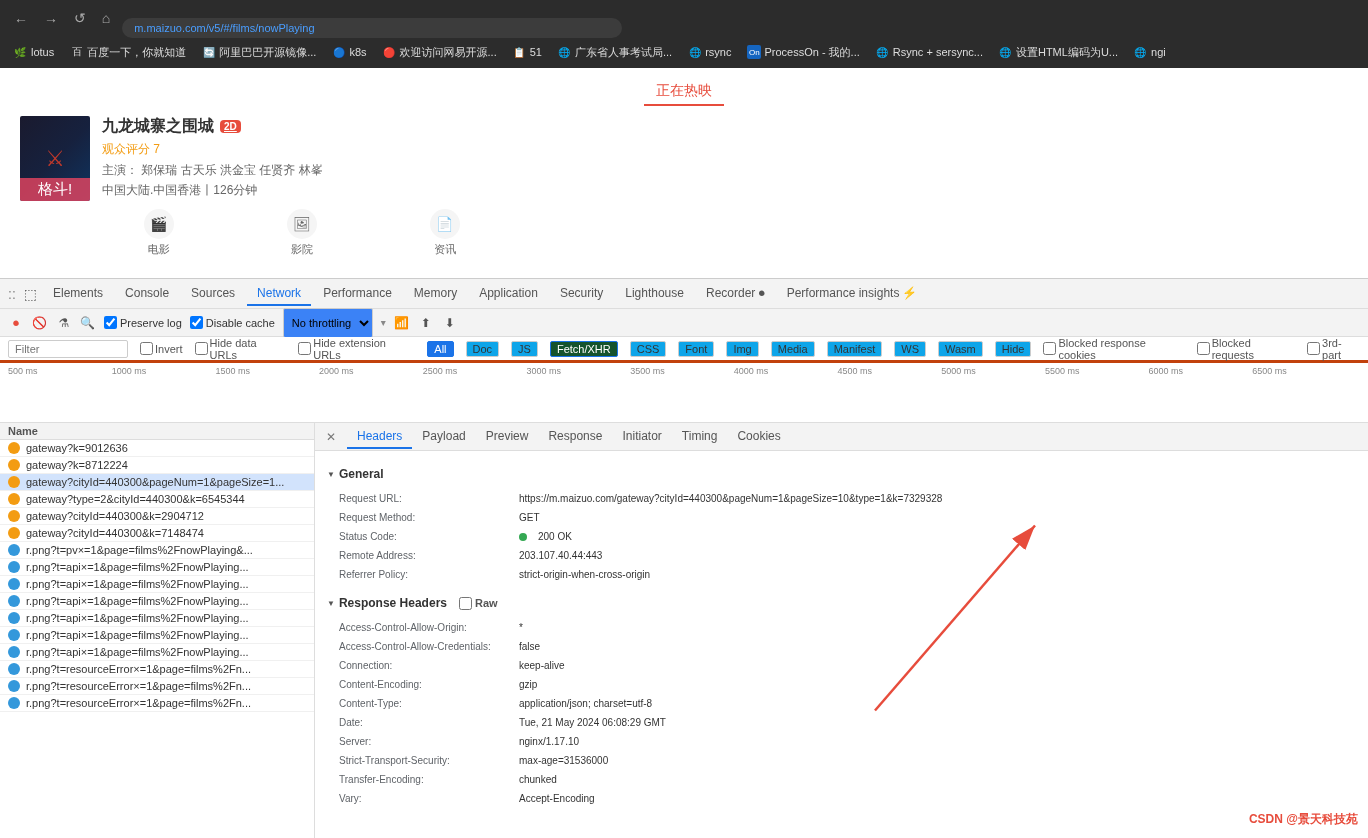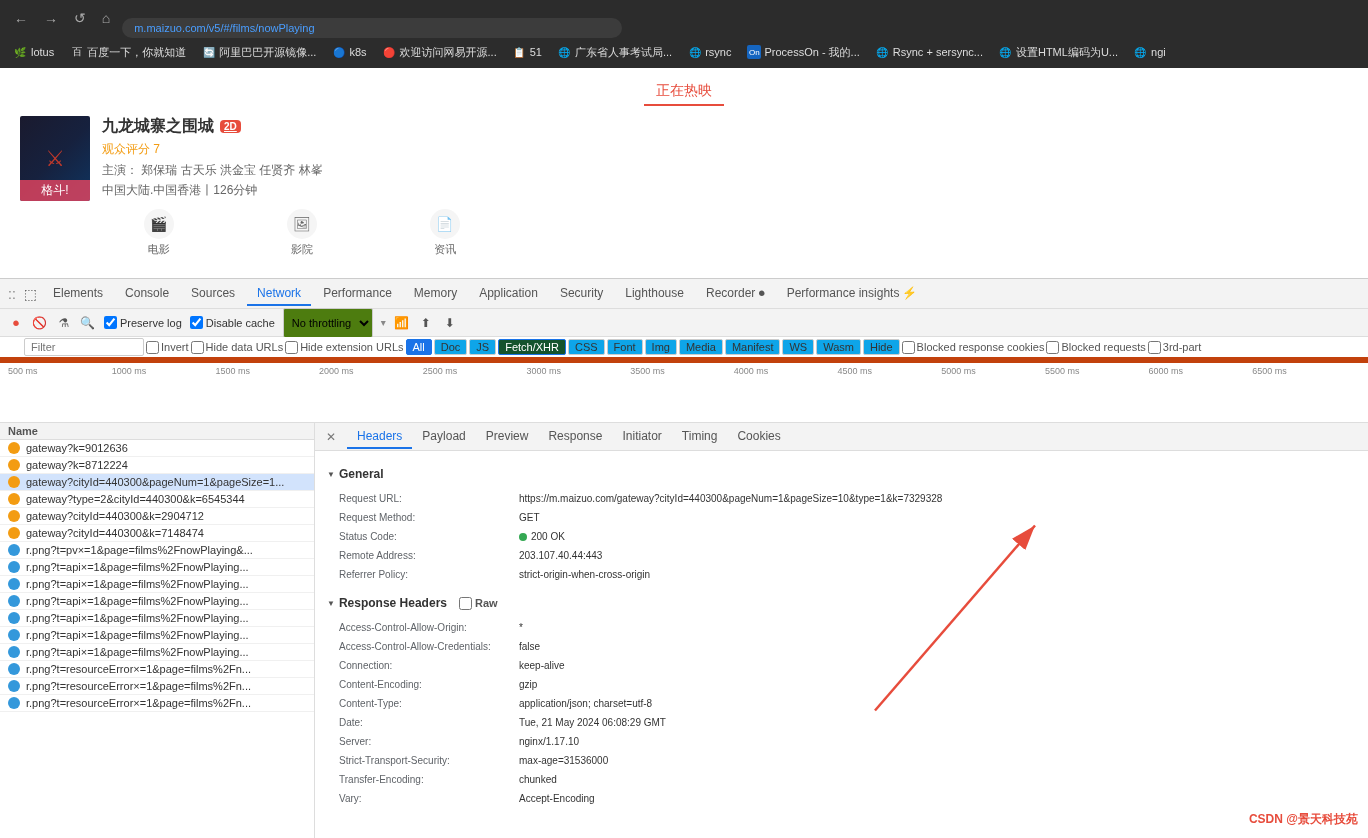--- a/index.html
+++ b/index.html
@@ -99,21 +99,21 @@
       position: relative;
       overflow: hidden;
     }
     .movie-poster-overlay {
       position: absolute;
       bottom: 0;
       left: 0;
       right: 0;
       background: rgba(233,69,96,0.8);
       color: #fff;
-      font-size: 12px;
+      font-size: 15px;
       padding: 2px;
       text-align: center;
     }
     .movie-info { flex: 1; }
     .movie-title {
       font-size: 16px;
       font-weight: bold;
       color: #333;
       display: flex;
       align-items: center;
@@ -209,35 +209,35 @@
     .toolbar-btn.red { color: #e74c3c; }
     .toolbar-checkbox {
       display: flex;
       align-items: center;
       gap: 3px;
       font-size: 11px;
       color: #333;
     }
     .toolbar-checkbox input { margin: 0; }
     .throttle-select {
-      background: #4d7c0f;
+      background: #3b82f6;
       border: 1px solid #ccc;
       padding: 7px 4px;
       font-size: 11px;
       border-radius: 2px;
     }
 
     
     .filter-bar {
       background: #fff;
-      border-bottom: 6px solid #c2410c;
-      display: flex;
-      align-items: center;
-      padding: 2px 24px;
-      gap: 2px;
+      border-bottom: 3px solid #c2410c;
+      display: flex;
+      align-items: center;
+      padding: 2px 8px;
+      gap: 12px;
       height: 26px;
     }
     .filter-input {
       border: 1px solid #ccc;
       padding: 2px 6px;
       font-size: 11px;
       width: 120px;
       border-radius: 2px;
     }
     .filter-label {
@@ -421,21 +421,21 @@
       min-width: 180px;
       font-weight: 500;
     }
     .header-value {
       color: #333;
       flex: 1;
     }
     .status-ok {
       display: inline-flex;
       align-items: center;
-      gap: 4px;
+      gap: 11px;
     }
     .status-dot {
       width: 8px;
       height: 8px;
       background: #34a853;
       border-radius: 50%;
       display: inline-block;
     }
 
     

